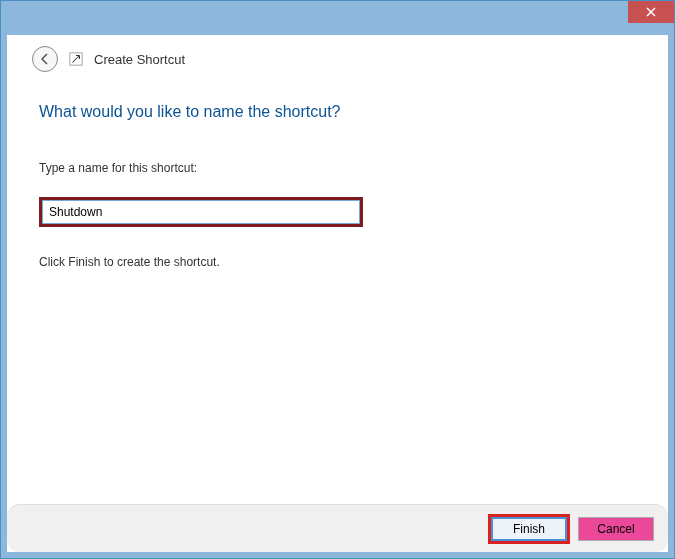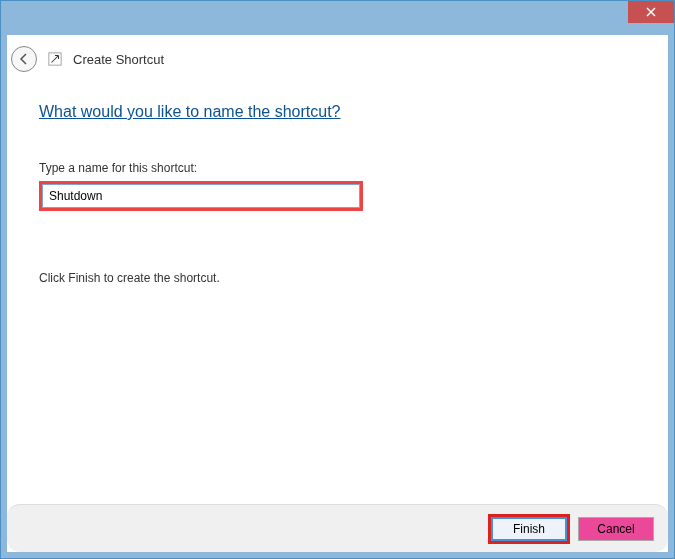--- a/index.html
+++ b/index.html
@@ -42,21 +42,21 @@
       height: 100%;
       position: relative;
       margin-top: 28px;
       height: calc(100% - 28px);
       border-top: none;
     }
     .header-row {
       height: 48px;
       display: flex;
       align-items: center;
-      padding-left: 4px;
+      padding-left: 25px;
       gap: 10px;
       background: #fff;
     }
     .back-btn {
       width: 26px;
       height: 26px;
       border-radius: 50%;
       border: 1px solid #888;
       background: #f7f7f7;
       display: flex;
@@ -79,45 +79,44 @@
       color: #333;
     }
     .content {
       padding: 20px 32px 0 32px;
     }
     .main-heading {
       font-size: 16px;
       color: #0b5394;
       font-weight: 400;
       margin-bottom: 40px;
-      text-decoration: underline;
     }
     .field-label {
       font-size: 12px;
       color: #333;
-      margin-bottom: 6px;
+      margin-bottom: 22px;
     }
     .input-wrap {
-      border: 3px solid #ef4444;
+      border: 3px solid #7f1d1d;
       display: inline-block;
       padding: 0;
     }
     .name-input {
       width: 318px;
       height: 24px;
       border: 1px solid #7aa7d8;
       font-size: 12px;
       padding: 2px 6px;
       font-family: inherit;
       outline: none;
     }
     .hint {
       font-size: 12px;
       color: #333;
-      margin-top: 60px;
+      margin-top: 28px;
     }
     .button-row {
       position: absolute;
       bottom: 0;
       left: 0;
       right: 0;
       height: 48px;
       background: #f0f0f0;
       border-top: 1px solid #ddd;
       display: flex;

